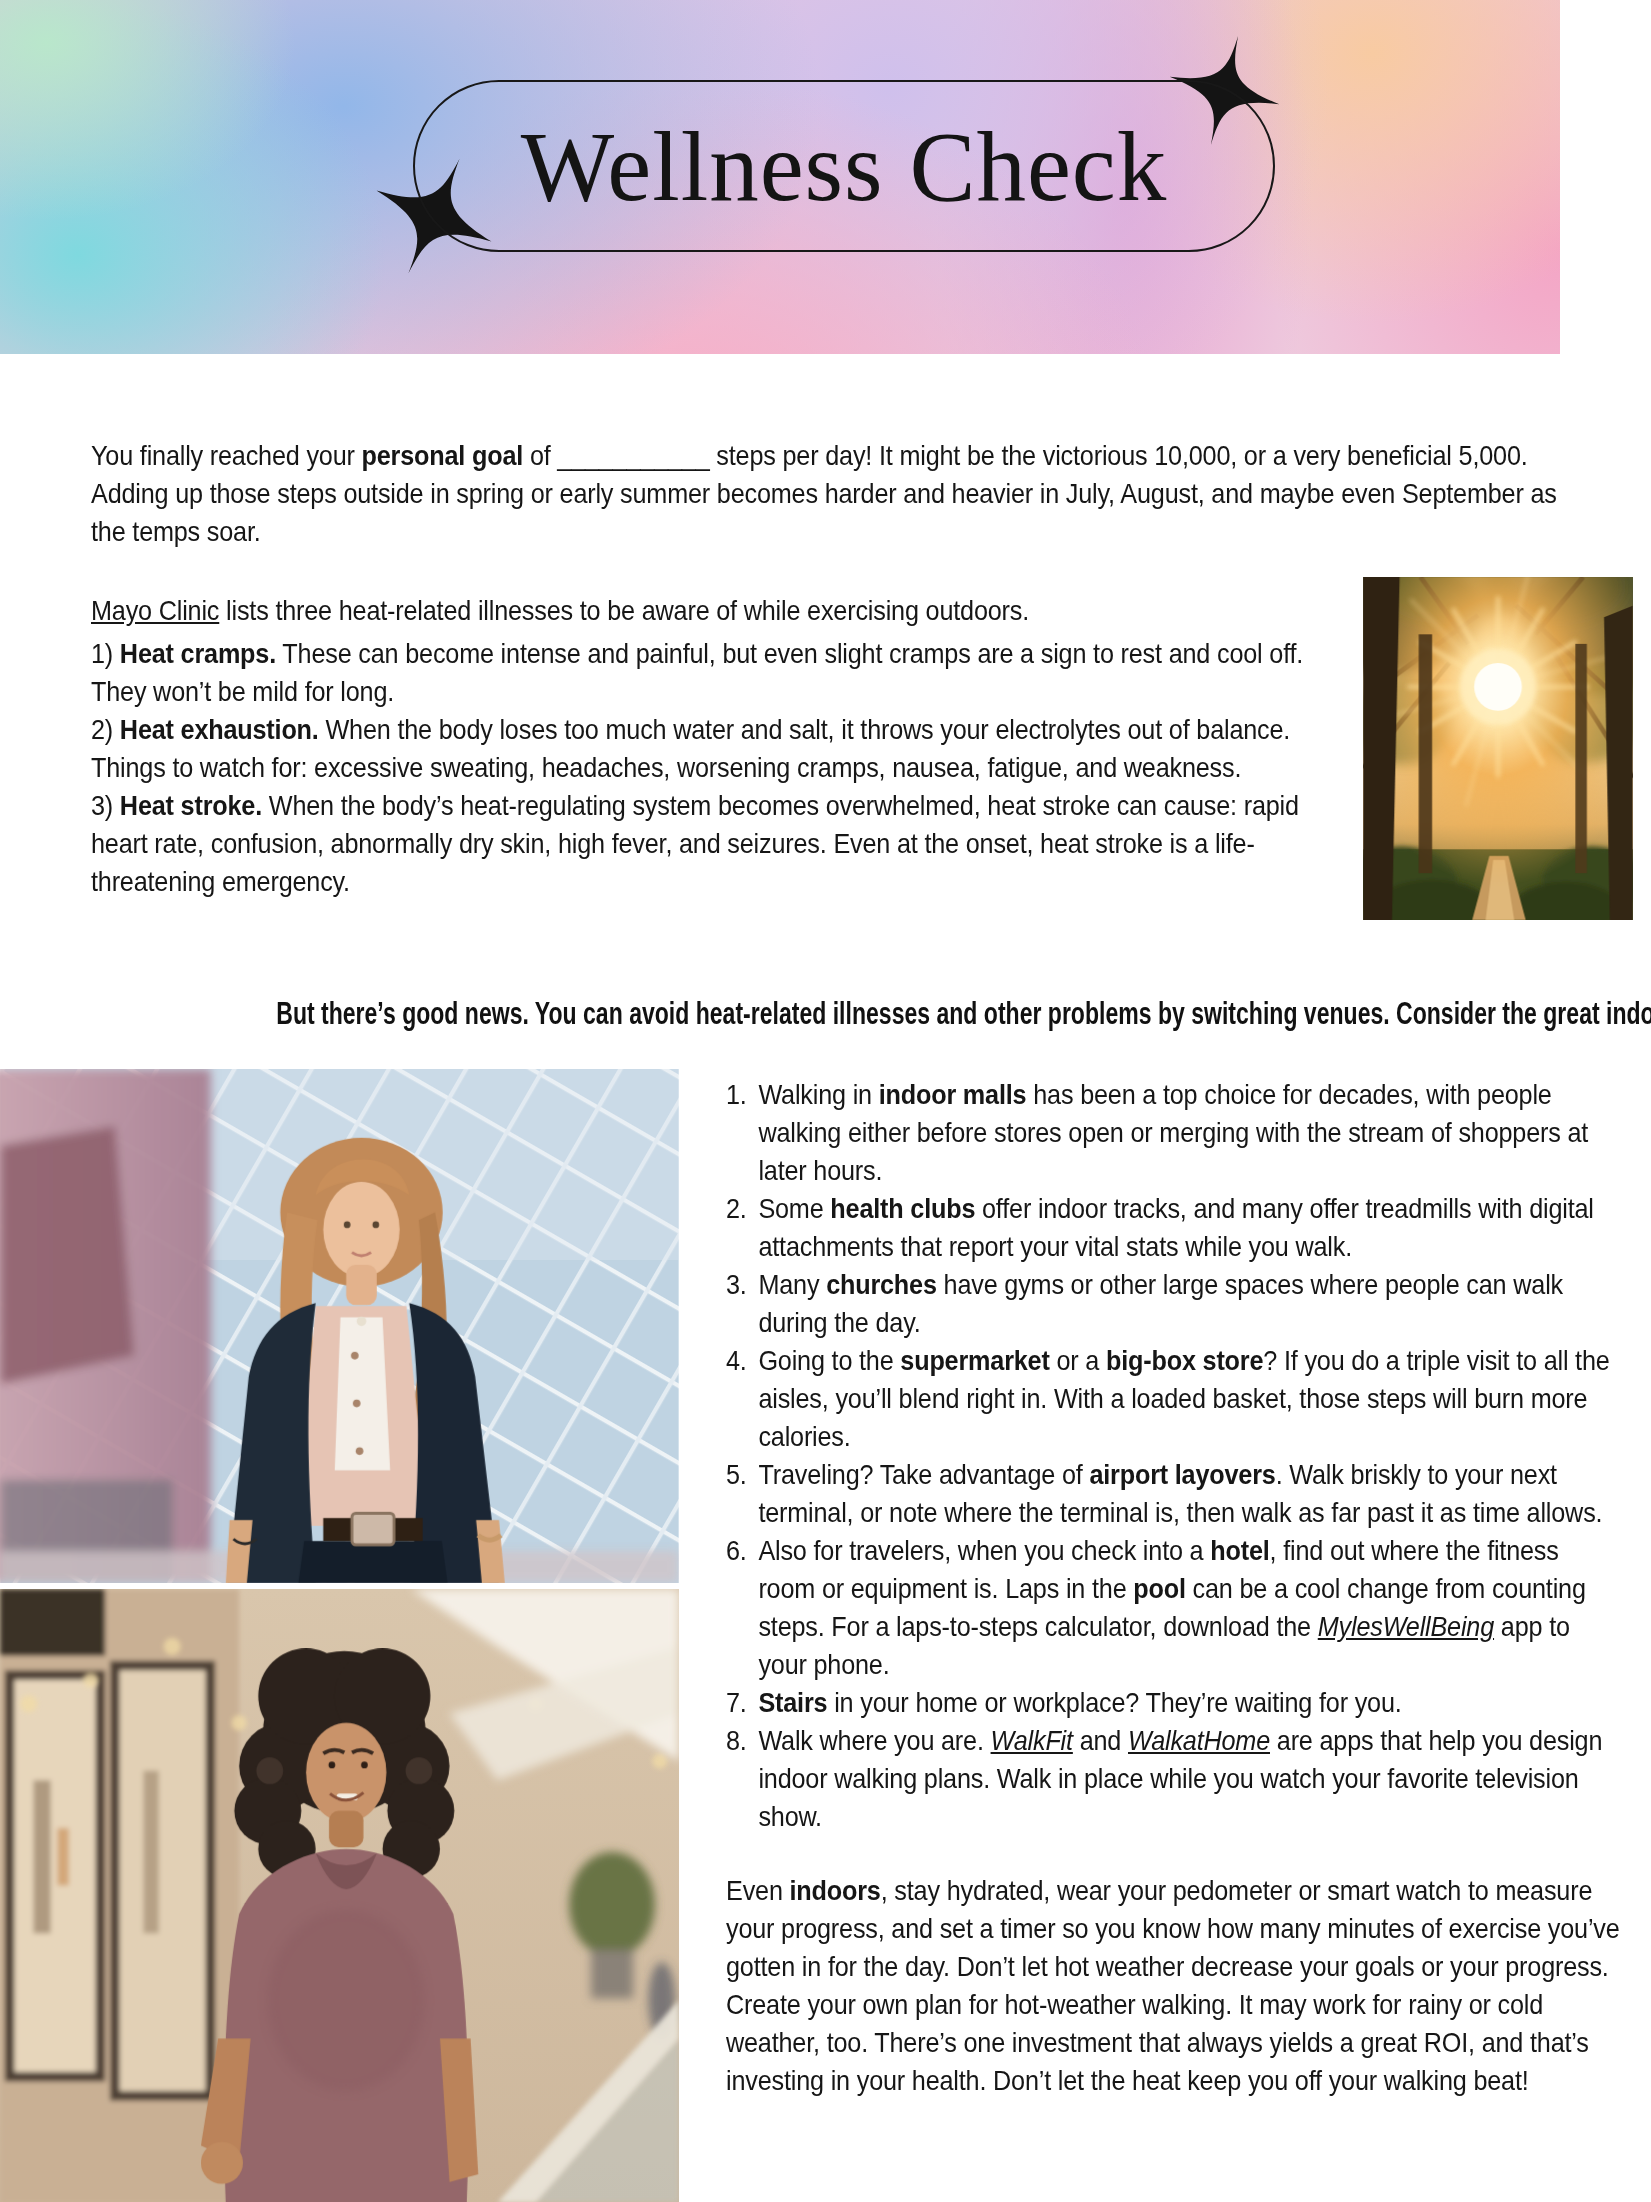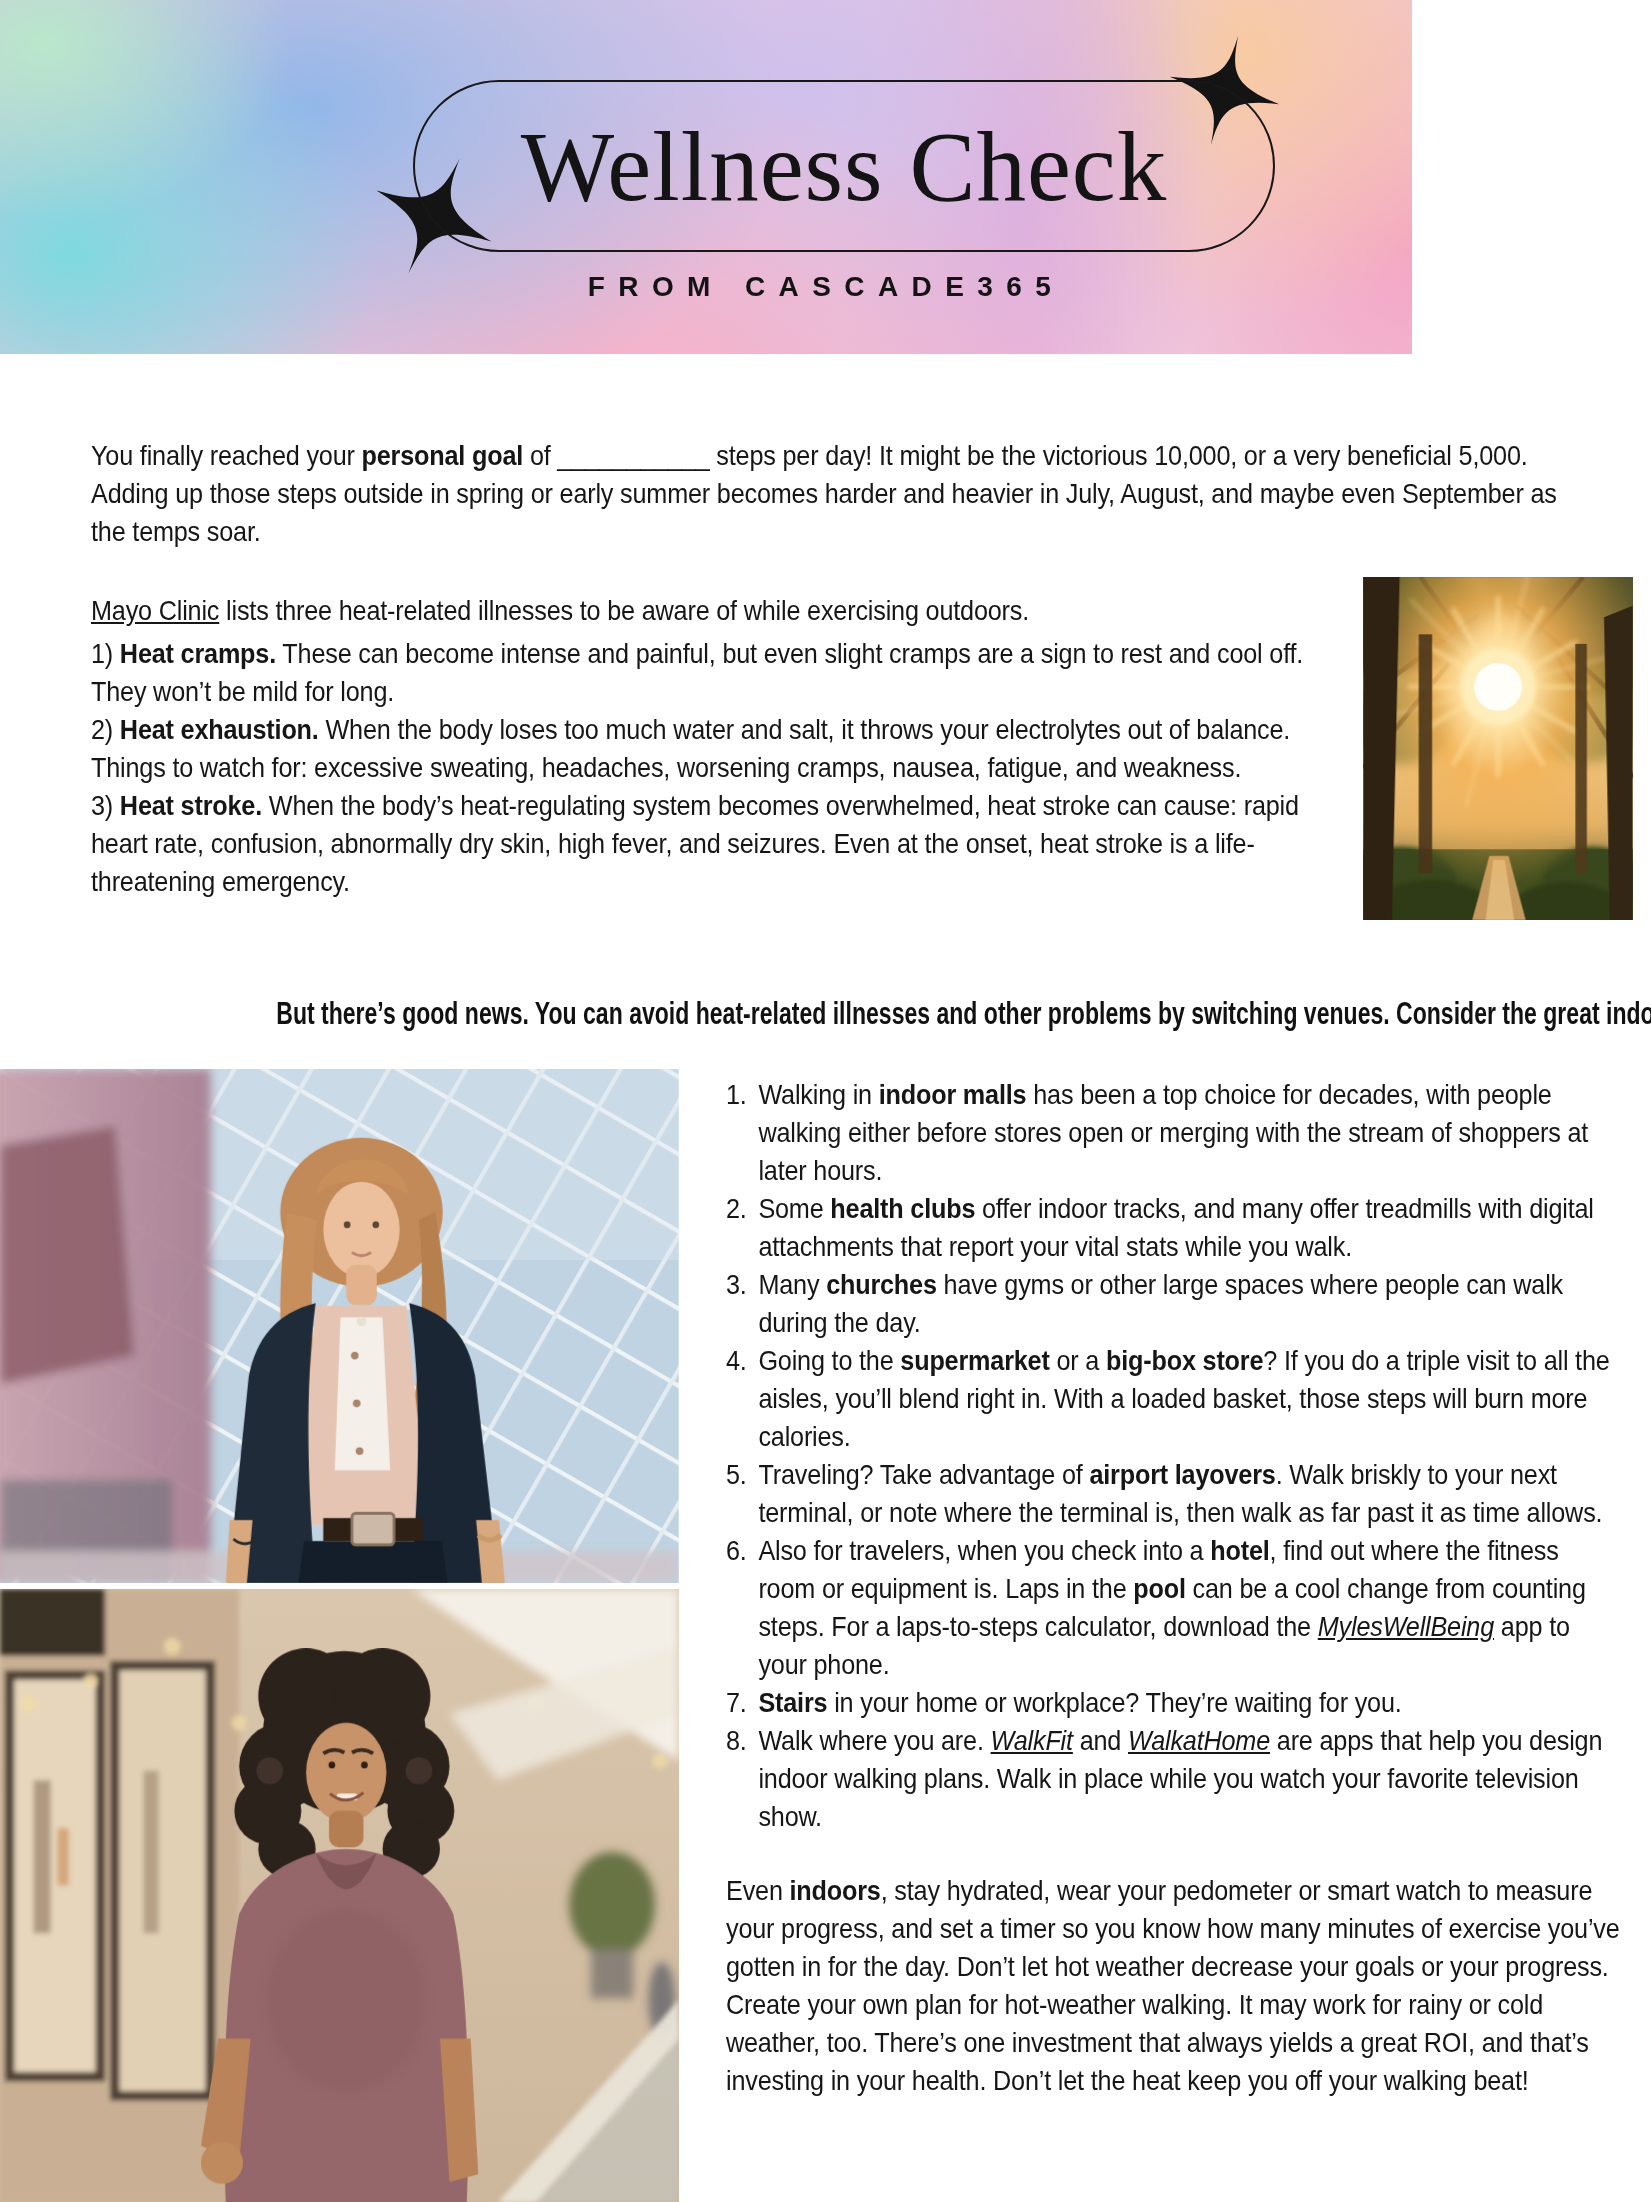--- a/index.html
+++ b/index.html
@@ -3,21 +3,21 @@
 <meta charset="utf-8">
 <style>
   html,body{margin:0;padding:0;}
   body{
     width:1652px;height:2202px;position:relative;overflow:hidden;
     background:#ffffff;color:#1b1b1b;
     font-family:"Liberation Sans", sans-serif;
   }
   
   .header{
-    position:absolute;left:0;top:0;width:1412px;height:354px;
+    position:absolute;left:0;top:0;width:1560px;height:354px;
     background-color:#eec9dd;
     background-image:
       radial-gradient(ellipse 401px 287px at 3% 12%, #b9e7cb 0%, rgba(185,231,203,0) 62%),
       radial-gradient(ellipse 497px 411px at 5% 72%, #7fd9df 0%, rgba(127,217,223,0) 62%),
       radial-gradient(ellipse 726px 497px at 22% 30%, #92b7e9 0%, rgba(146,183,233,0) 66%),
       radial-gradient(ellipse 650px 497px at 45% 120%, #f7aec6 0%, rgba(247,174,198,0) 70%),
       radial-gradient(ellipse 612px 535px at 57% 25%, #cfc0ec 0%, rgba(207,192,236,0) 72%),
       radial-gradient(ellipse 287px 612px at 72% 55%, #e7a6d4 0%, rgba(231,166,212,0) 66%),
       radial-gradient(ellipse 478px 411px at 88% 15%, #f8cba2 0%, rgba(248,203,162,0) 66%),
       radial-gradient(ellipse 411px 478px at 100% 70%, #f4a5c5 0%, rgba(244,165,197,0) 70%);
@@ -70,21 +70,20 @@
 <div class="header">
   <svg class="sparkle sparkle-left" viewBox="0 0 118 118">
     <path d="M59 0 C61 38 66 52 118 59 C66 66 61 80 59 118 C57 80 52 66 0 59 C52 52 57 38 59 0 Z" fill="#141414"></path>
   </svg>
   <svg class="sparkle sparkle-right" viewBox="0 0 118 118">
     <path d="M59 0 C61 38 66 52 118 59 C66 66 61 80 59 118 C57 80 52 66 0 59 C52 52 57 38 59 0 Z" fill="#141414"></path>
   </svg>
   <div class="title-frame">
     <div class="page-title">Wellness Check</div>
   </div>
-  <div class="header-subtitle">FROM CASCADE365</div>
 </div>
 
 <p class="intro bodytext cx"><span class="seg ">You finally reached your </span><span class="seg b">personal goal</span><span class="seg "> of ___________ steps per day! It might be the victorious 10,000, or a very beneficial 5,000. Adding up those steps outside in spring or early summer becomes harder and heavier in July, August, and maybe even September as the temps soar.</span></p>
 
 <p class="mayo-line bodytext cx"><span class="seg u">Mayo Clinic</span><span class="seg "> lists three heat-related illnesses to be aware of while exercising outdoors.</span></p>
 
 <div class="heat-list bodytext cx">
   <p><span class="seg ">1) </span><span class="seg b">Heat cramps.</span><span class="seg "> These can become intense and painful, but even slight cramps are a sign to rest and cool off. They won’t be mild for long.</span></p>
   <p><span class="seg ">2) </span><span class="seg b">Heat exhaustion.</span><span class="seg "> When the body loses too much water and salt, it throws your electrolytes out of balance. Things to watch for: excessive sweating, headaches, worsening cramps, nausea, fatigue, and weakness.</span></p>
   <p><span class="seg ">3) </span><span class="seg b">Heat stroke.</span><span class="seg "> When the body’s heat-regulating system becomes overwhelmed, heat stroke can cause: rapid heart rate, confusion, abnormally dry skin, high fever, and seizures. Even at the onset, heat stroke is a life-threatening emergency.</span></p>

